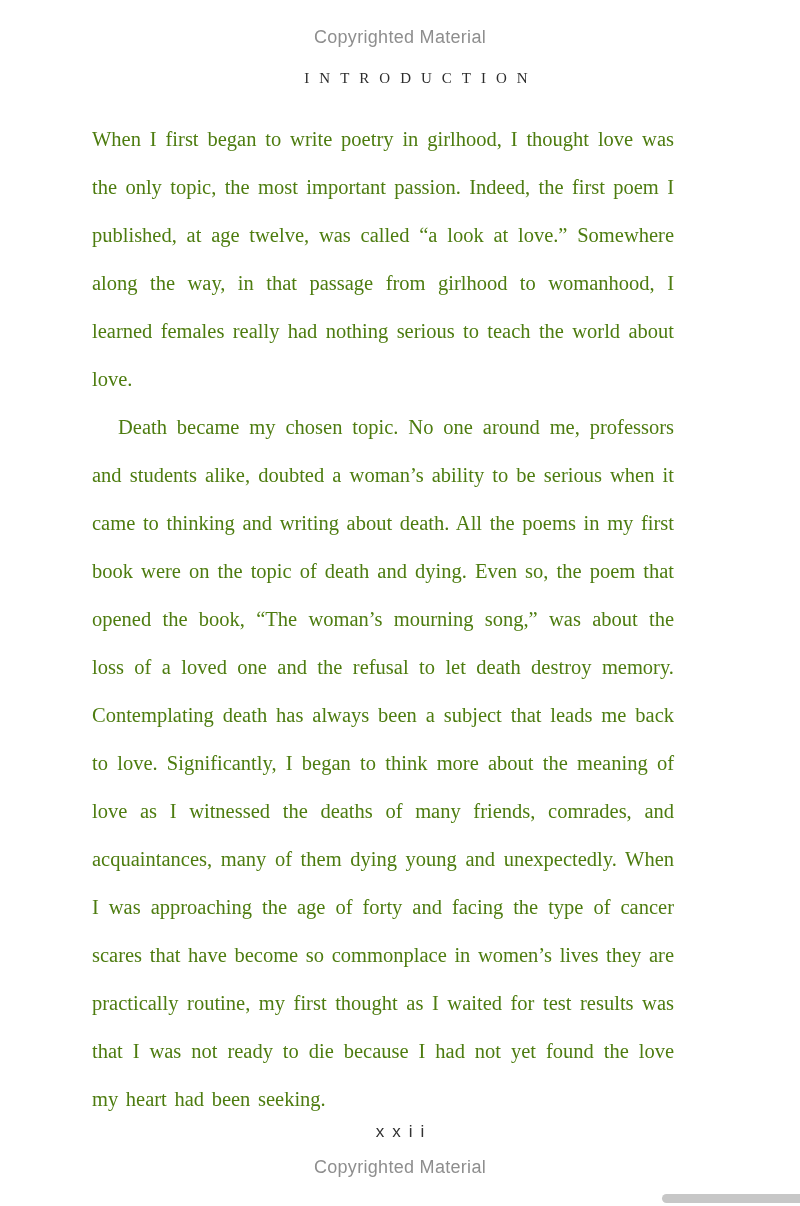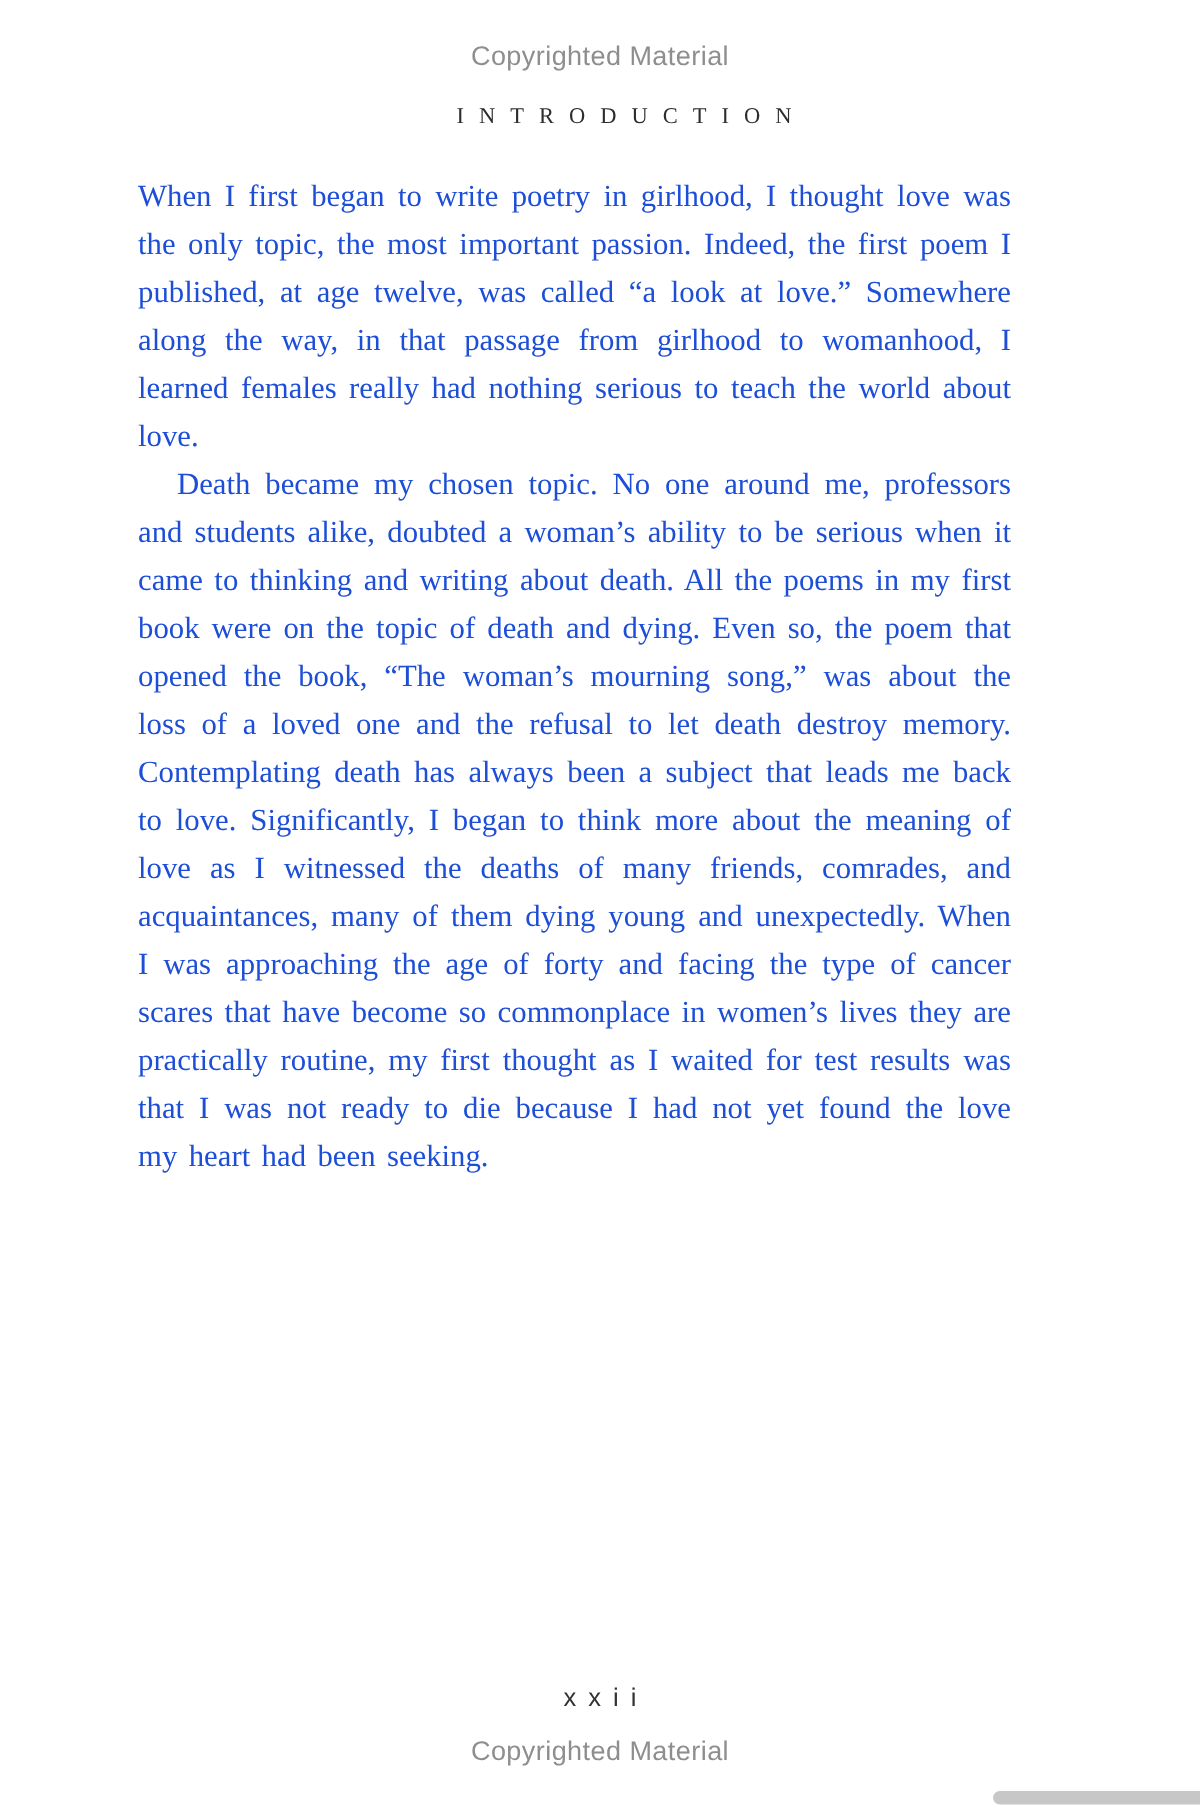--- a/index.html
+++ b/index.html
@@ -48,23 +48,23 @@
     margin: 0;
     text-indent: 10px; 
     padding-left: 16px;
   }
   .body-text {
     position: absolute;
     top: 115px;
     left: 92px;
     width: 582px;
     font-size: 20.5px;
-    line-height: 32px;
+    line-height: 48px;
     text-align: justify;
-    color: #1d4ed8;
+    color: #4d7c0f;
   }
   .body-text p {
     margin: 0;
     text-indent: 26px;
     word-spacing: 2.5px;
   }
   .body-text p.first {
     text-indent: 0;
   }
   .page-number {

